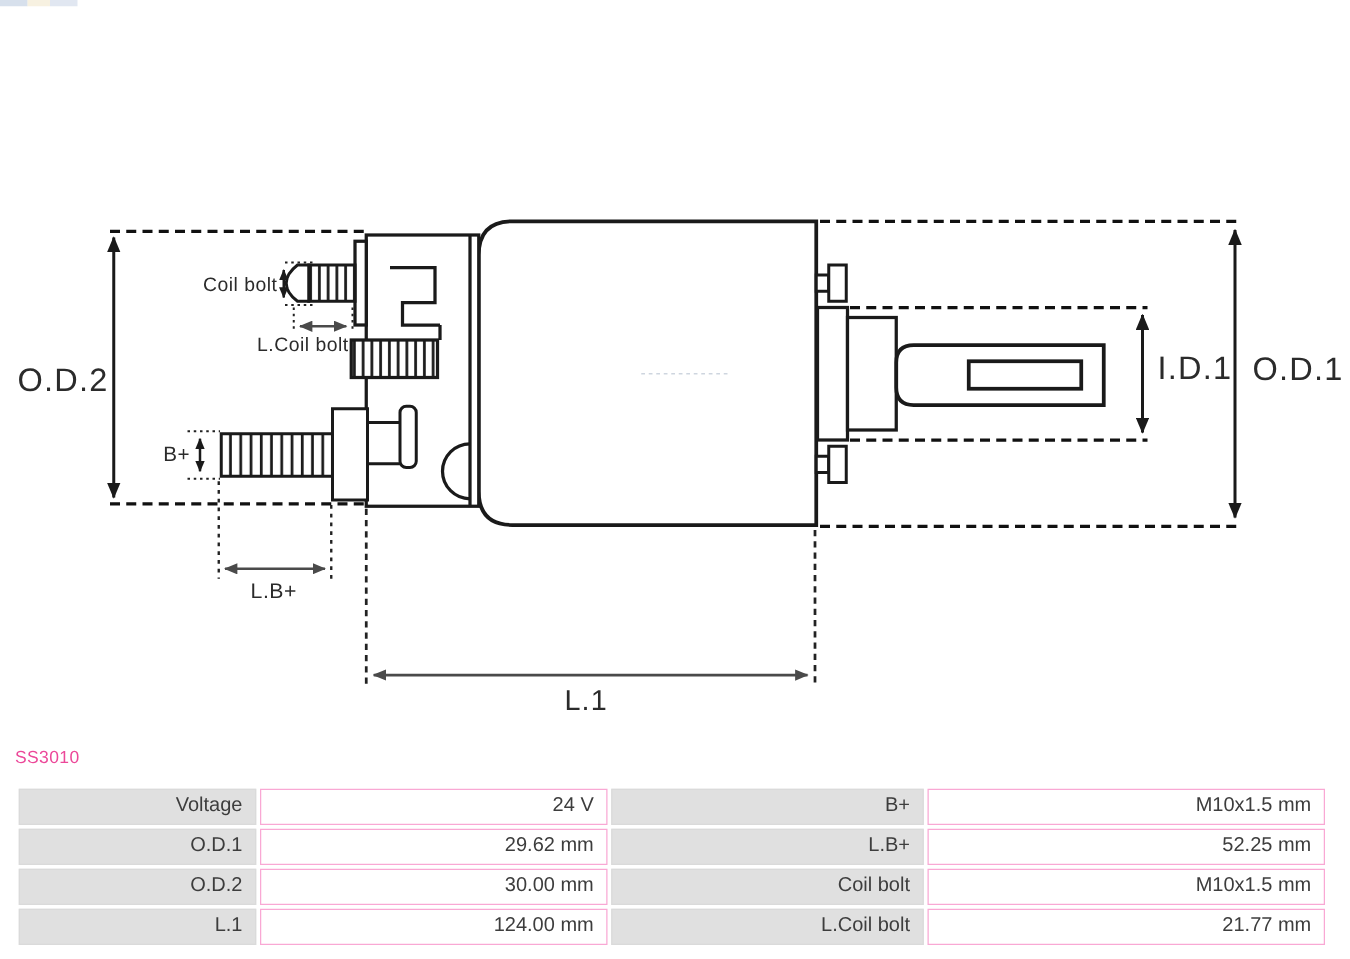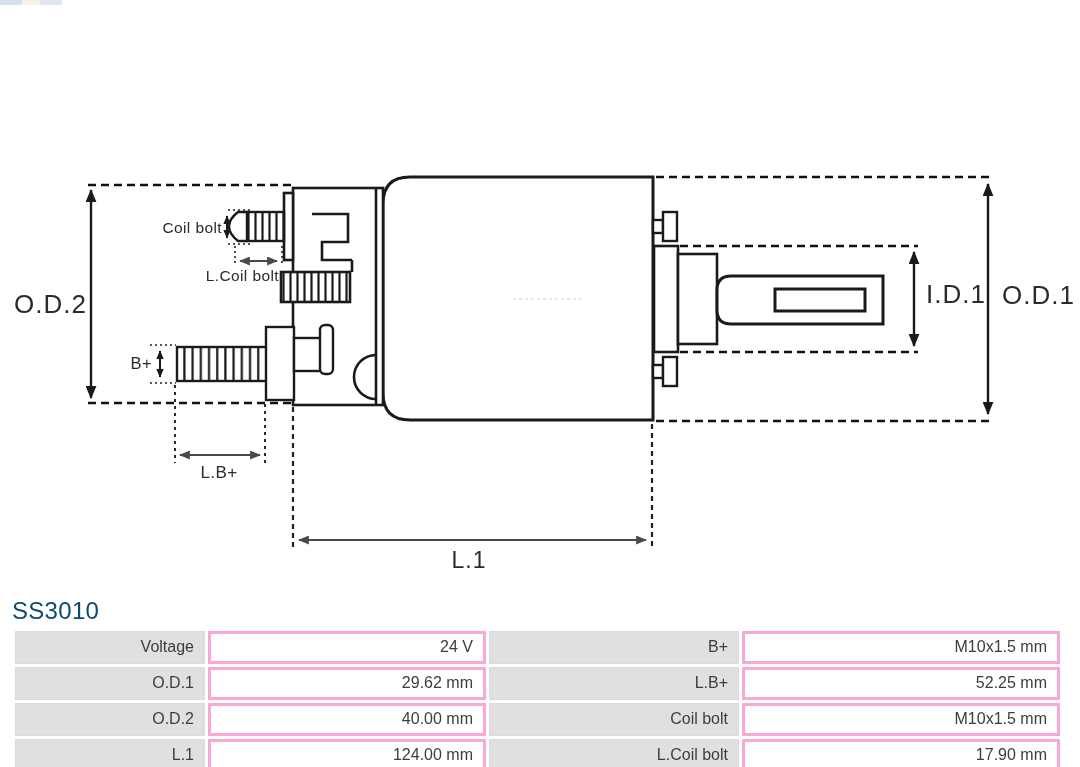--- a/index.html
+++ b/index.html
@@ -2,28 +2,28 @@
 <html><head>
 <meta charset="utf-8">
 <style>
   html,body{margin:0;padding:0;background:#fff;}
   .stage{position:relative;width:1080px;height:767px;background:#fff;overflow:hidden;
          font-family:"Liberation Sans",sans-serif;}
   .logo-strip{position:absolute;left:0;top:0;height:5px;width:62px;display:flex;}
   .logo-strip span{display:block;height:5px;}
   .diagram-svg{position:absolute;left:0;top:0;}
   .product-code{position:absolute;left:12px;top:597px;margin:0;
-                font-size:24px;font-weight:400;color:#0c4a6e;letter-spacing:.3px;}
+                font-size:14px;font-weight:400;color:#ec4899;letter-spacing:.3px;}
   .spec-table{position:absolute;left:12px;top:628px;width:1051px;
               border-collapse:separate;border-spacing:3px;table-layout:fixed;
               font-size:16px;color:#3d3d3d;}
   .spec-table td{padding:4px 10px 5px 10px;text-align:right;vertical-align:middle;
                  white-space:nowrap;overflow:hidden;}
   .spec-table td.lbl{background:#e0e0e0;border:1px solid #dadada;}
-  .spec-table td.val{background:#ffffff;border:3px solid #f9a8d4;}
+  .spec-table td.val{background:#ffffff;border:1px solid #f9a8d4;}
   svg text{font-family:"Liberation Sans",sans-serif;fill:#2b2b2b;}
   .dim-big{font-size:26px;letter-spacing:1px;}
   .dim-mid{font-size:23px;letter-spacing:1px;}
   .dim-small{font-size:15.5px;letter-spacing:.4px;}
 </style>
 </head>
 <body>
 
 <div class="stage">
 
@@ -159,26 +159,26 @@
         <td class="val">M10x1.5 mm</td>
       </tr>
       <tr>
         <td class="lbl">O.D.1</td>
         <td class="val">29.62 mm</td>
         <td class="lbl">L.B+</td>
         <td class="val">52.25 mm</td>
       </tr>
       <tr>
         <td class="lbl">O.D.2</td>
-        <td class="val">40.00 mm</td>
+        <td class="val">30.00 mm</td>
         <td class="lbl">Coil bolt</td>
         <td class="val">M10x1.5 mm</td>
       </tr>
       <tr>
         <td class="lbl">L.1</td>
         <td class="val">124.00 mm</td>
         <td class="lbl">L.Coil bolt</td>
-        <td class="val">17.90 mm</td>
+        <td class="val">21.77 mm</td>
       </tr>
     </tbody>
   </table>
 
 </div>
 
 </body></html>

